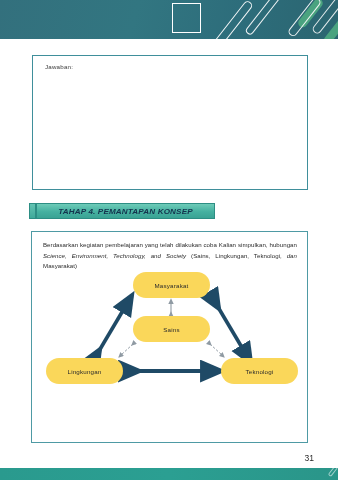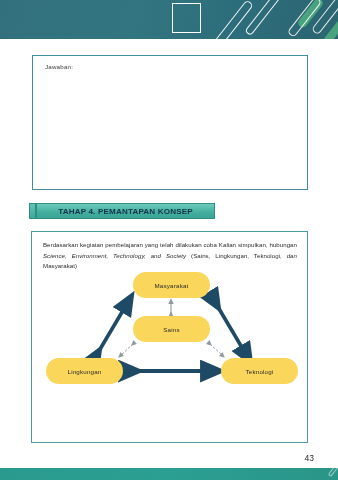--- a/index.html
+++ b/index.html
@@ -127,20 +127,21 @@
     display: flex;
     align-items: center;
     justify-content: center;
   }
   .banner-text {
     font-size: 8.1px;
     font-weight: bold;
     color: #14334d;
     letter-spacing: 0.15px;
     white-space: nowrap;
+    font-style: italic;
   }
 
   
   .content-box {
     position: absolute;
     left: 31px; top: 231px;
     width: 277px; height: 212px;
     border: 1.1px solid #4e9aa4;
     box-sizing: border-box;
     background: #ffffff;
@@ -275,17 +276,17 @@
     <div class="node node-lingkungan">
       <span>Lingkungan</span>
     </div>
     <div class="node node-teknologi">
       <span>Teknologi</span>
     </div>
 
   </div>
 </div>
 
-<div class="page-number">43</div>
+<div class="page-number">31</div>
 
 <div class="footer-band">
   <div class="footer-mark"></div>
 </div>
 
 </body></html>

